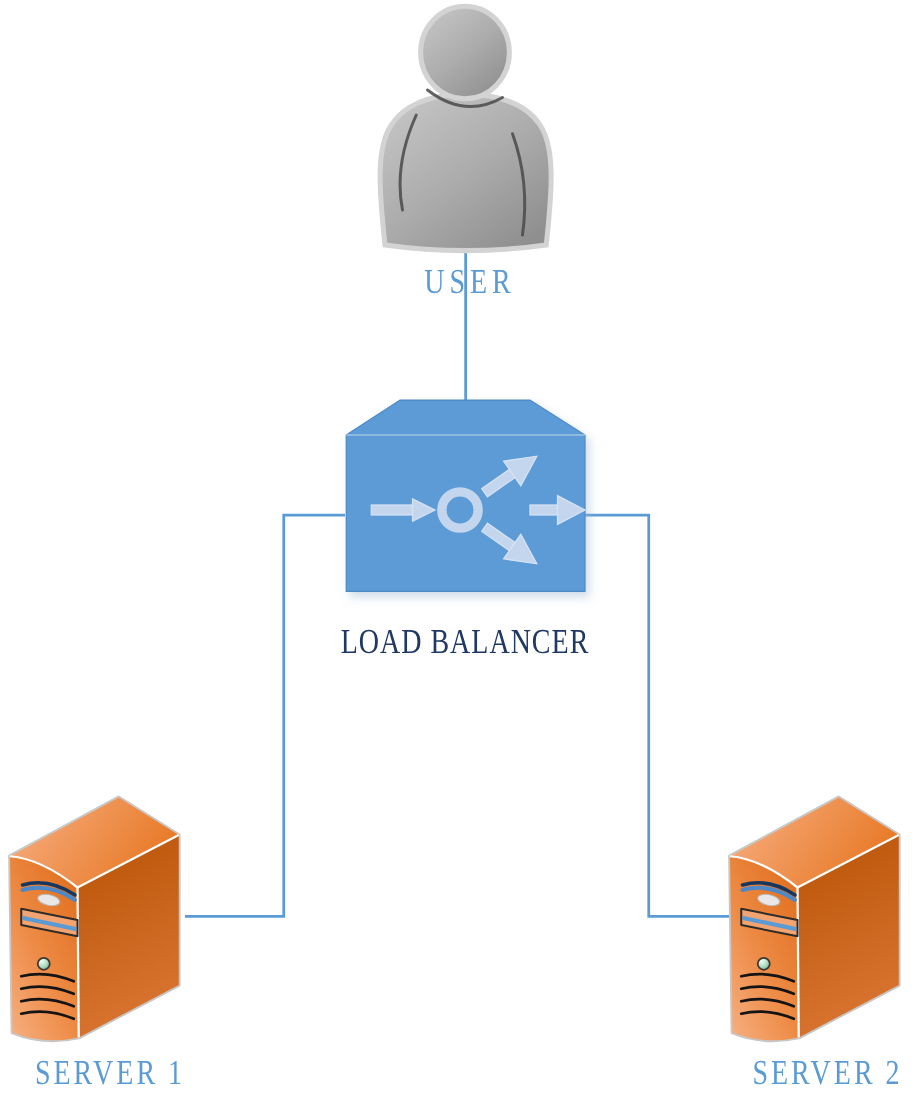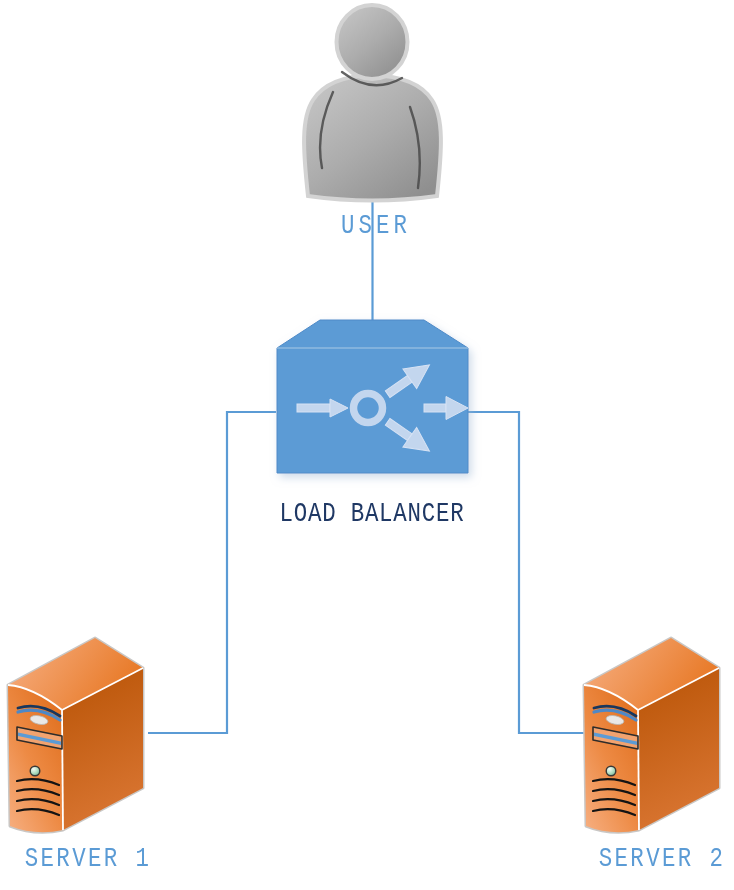--- a/index.html
+++ b/index.html
@@ -1,21 +1,21 @@
 <!DOCTYPE html>
 <html><head>
 <meta charset="utf-8">
 <style>
   html,body{margin:0;padding:0;background:#ffffff;}
   .canvas{
     position:relative;
     width:734px;height:890px;
     background:#ffffff;
     overflow:hidden;
-    font-family:Liberation Mono, monospace;
+    font-family:Liberation Serif, serif;
   }
   .diagram-svg{position:absolute;left:0;top:0;}
   .node-label{
     position:absolute;
     font-size:28px;
     line-height:1;
     white-space:nowrap;
     transform:translateX(-50%) scaleX(0.8);
     transform-origin:center;
     user-select:none;

